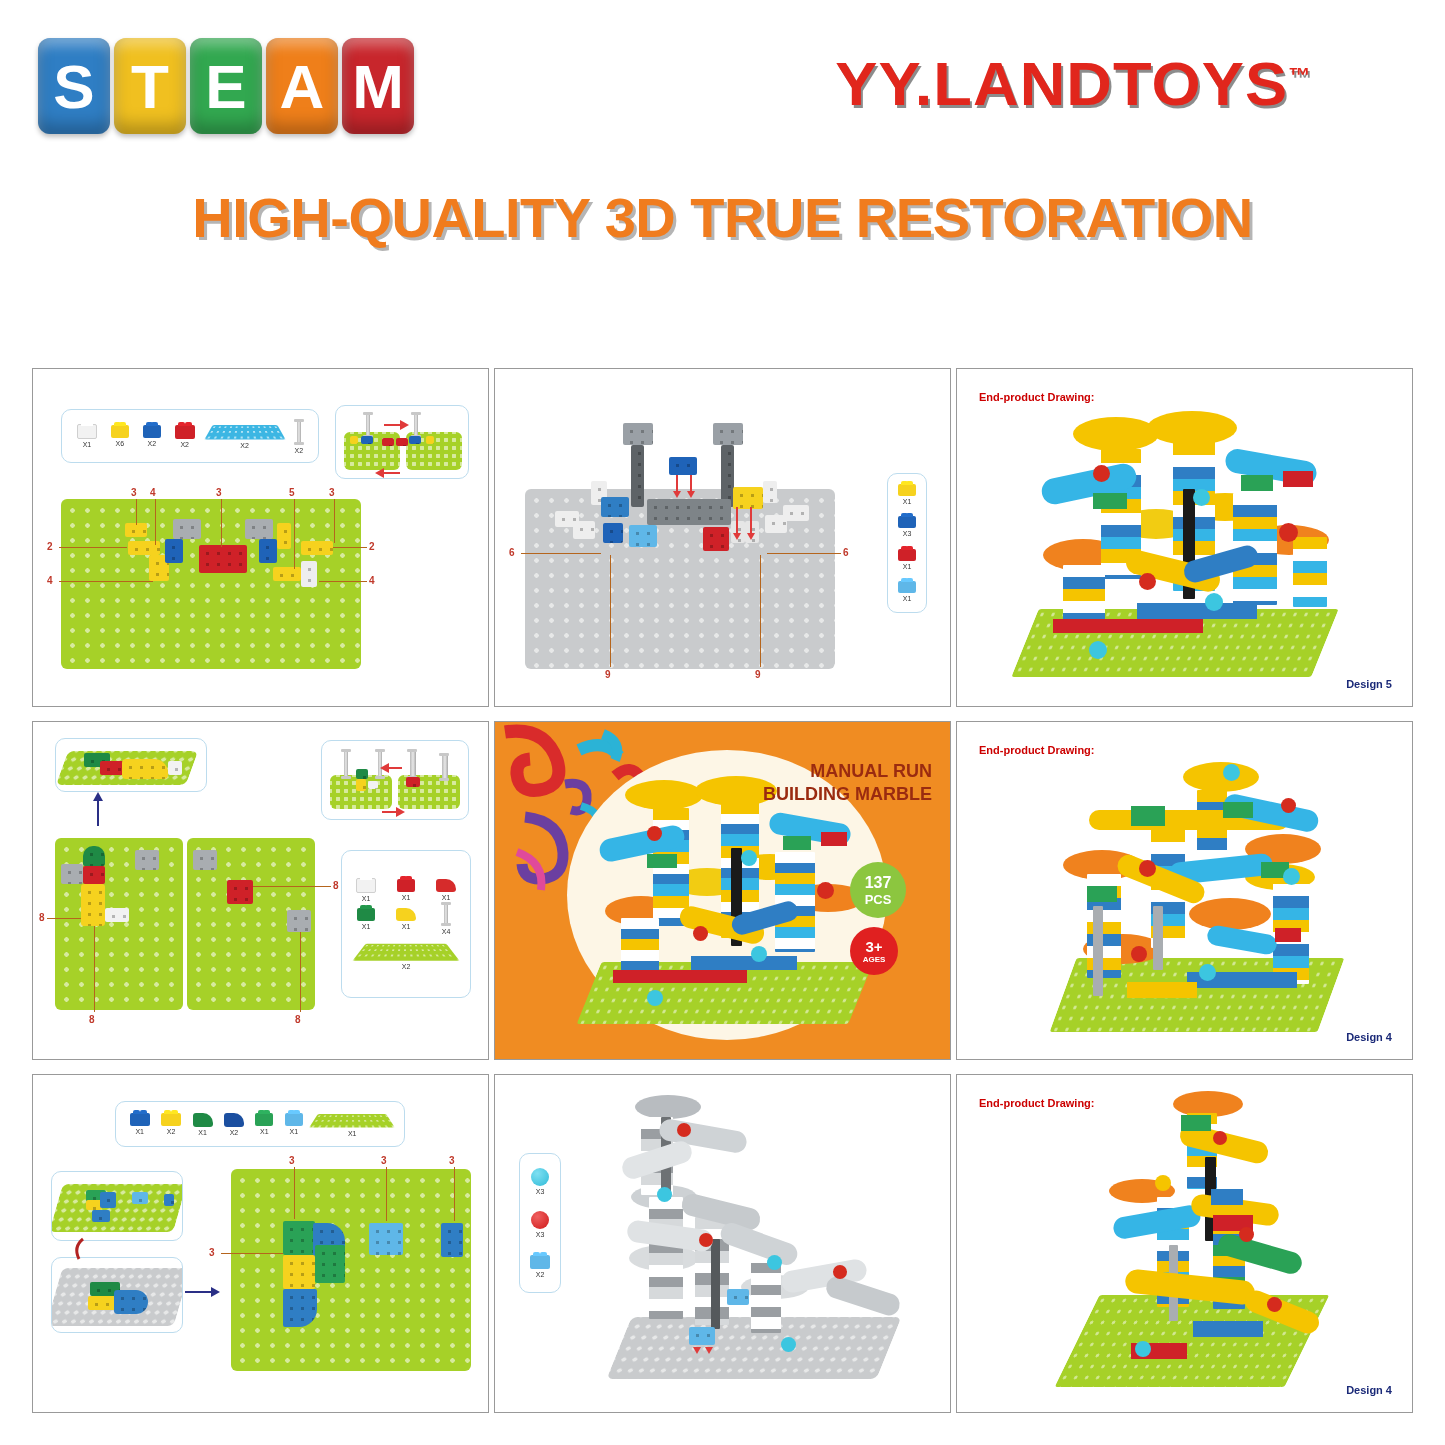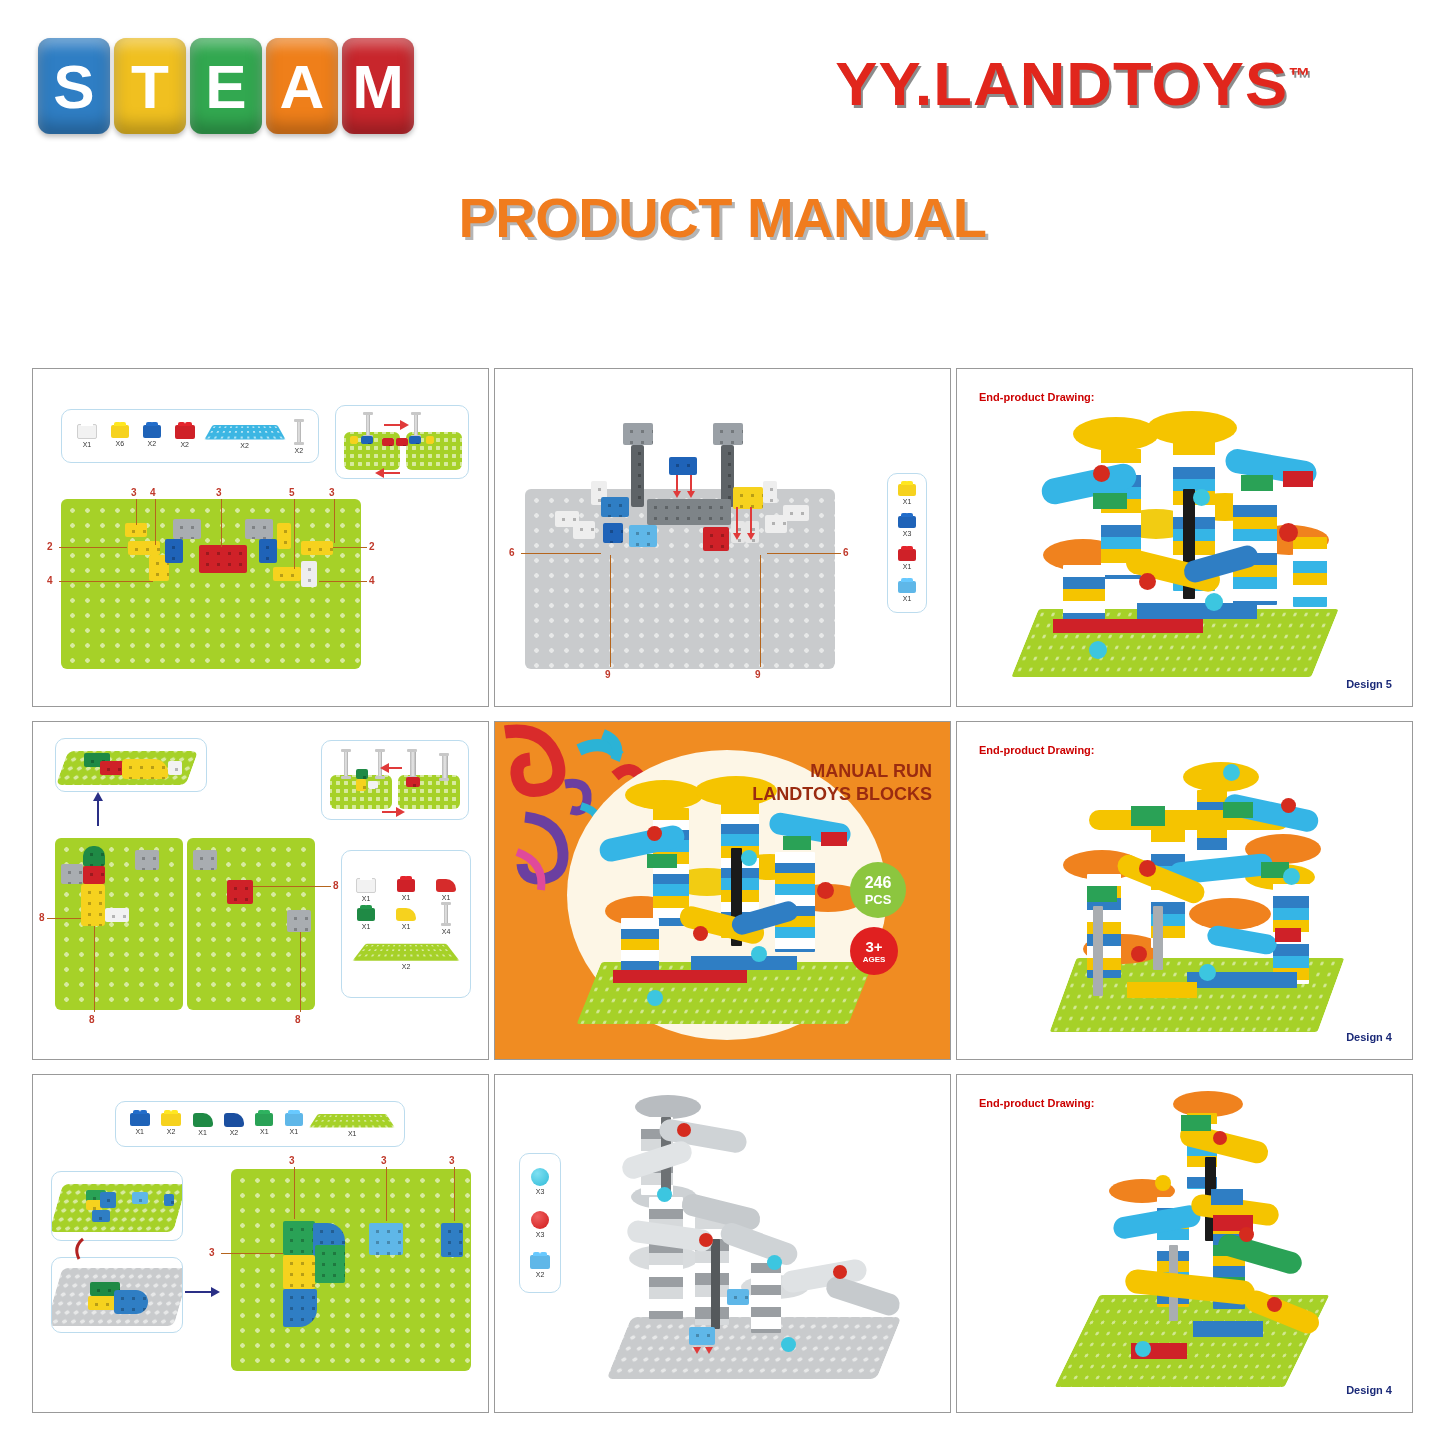--- a/index.html
+++ b/index.html
@@ -179,21 +179,21 @@
     <div class="steam-tile" style="background:#c8262c">
         <span>M</span>
       </div>
   </div>
 
   <div class="brand">
     <span>YY.LANDTOYS</span><span class="tm">™</span>
   </div>
 
   <div class="manual-title">
-    <div>PRODUCT MANUAL</div>
+    <div>HIGH-QUALITY 3D TRUE RESTORATION</div>
   </div>
 </div>
 
 <div class="grid">
 
   <div class="panel">
 
     <div class="parts-box" style="left:28px;top:40px;width:258px;height:54px;padding:0 8px;">
       <div class="part">
         <div class="brick" style="background:#f2f2f2;width:18px;height:13px;border:1px solid #cfcfcf;"></div>
@@ -508,25 +508,25 @@
         <div class="marble" style="left:80px;top:60px;width:15px;height:15px;background:#d52b1e;"></div>
         <div class="marble" style="left:174px;top:84px;width:16px;height:16px;background:#3cc6e0;"></div>
         <div class="marble" style="left:250px;top:116px;width:17px;height:17px;background:#d52b1e;"></div>
         <div class="marble" style="left:126px;top:160px;width:15px;height:15px;background:#d52b1e;"></div>
         <div class="marble" style="left:184px;top:180px;width:16px;height:16px;background:#3cc6e0;"></div>
         <div class="marble" style="left:80px;top:224px;width:16px;height:16px;background:#3cc6e0;"></div>
       </div>
 
       <div class="bt">
         <div>MANUAL RUN</div>
-        <div>LANDTOYS BLOCKS</div>
+        <div>BUILDING MARBLE</div>
       </div>
 
       <div class="badge pcs">
-        <span>246</span>
+        <span>137</span>
         <span class="sub" style="font-size:13px;">PCS</span>
       </div>
       <div class="badge ages">
         <span>3+</span>
         <span class="sub">AGES</span>
       </div>
     </div>
   </div>
 
   <div class="panel">

